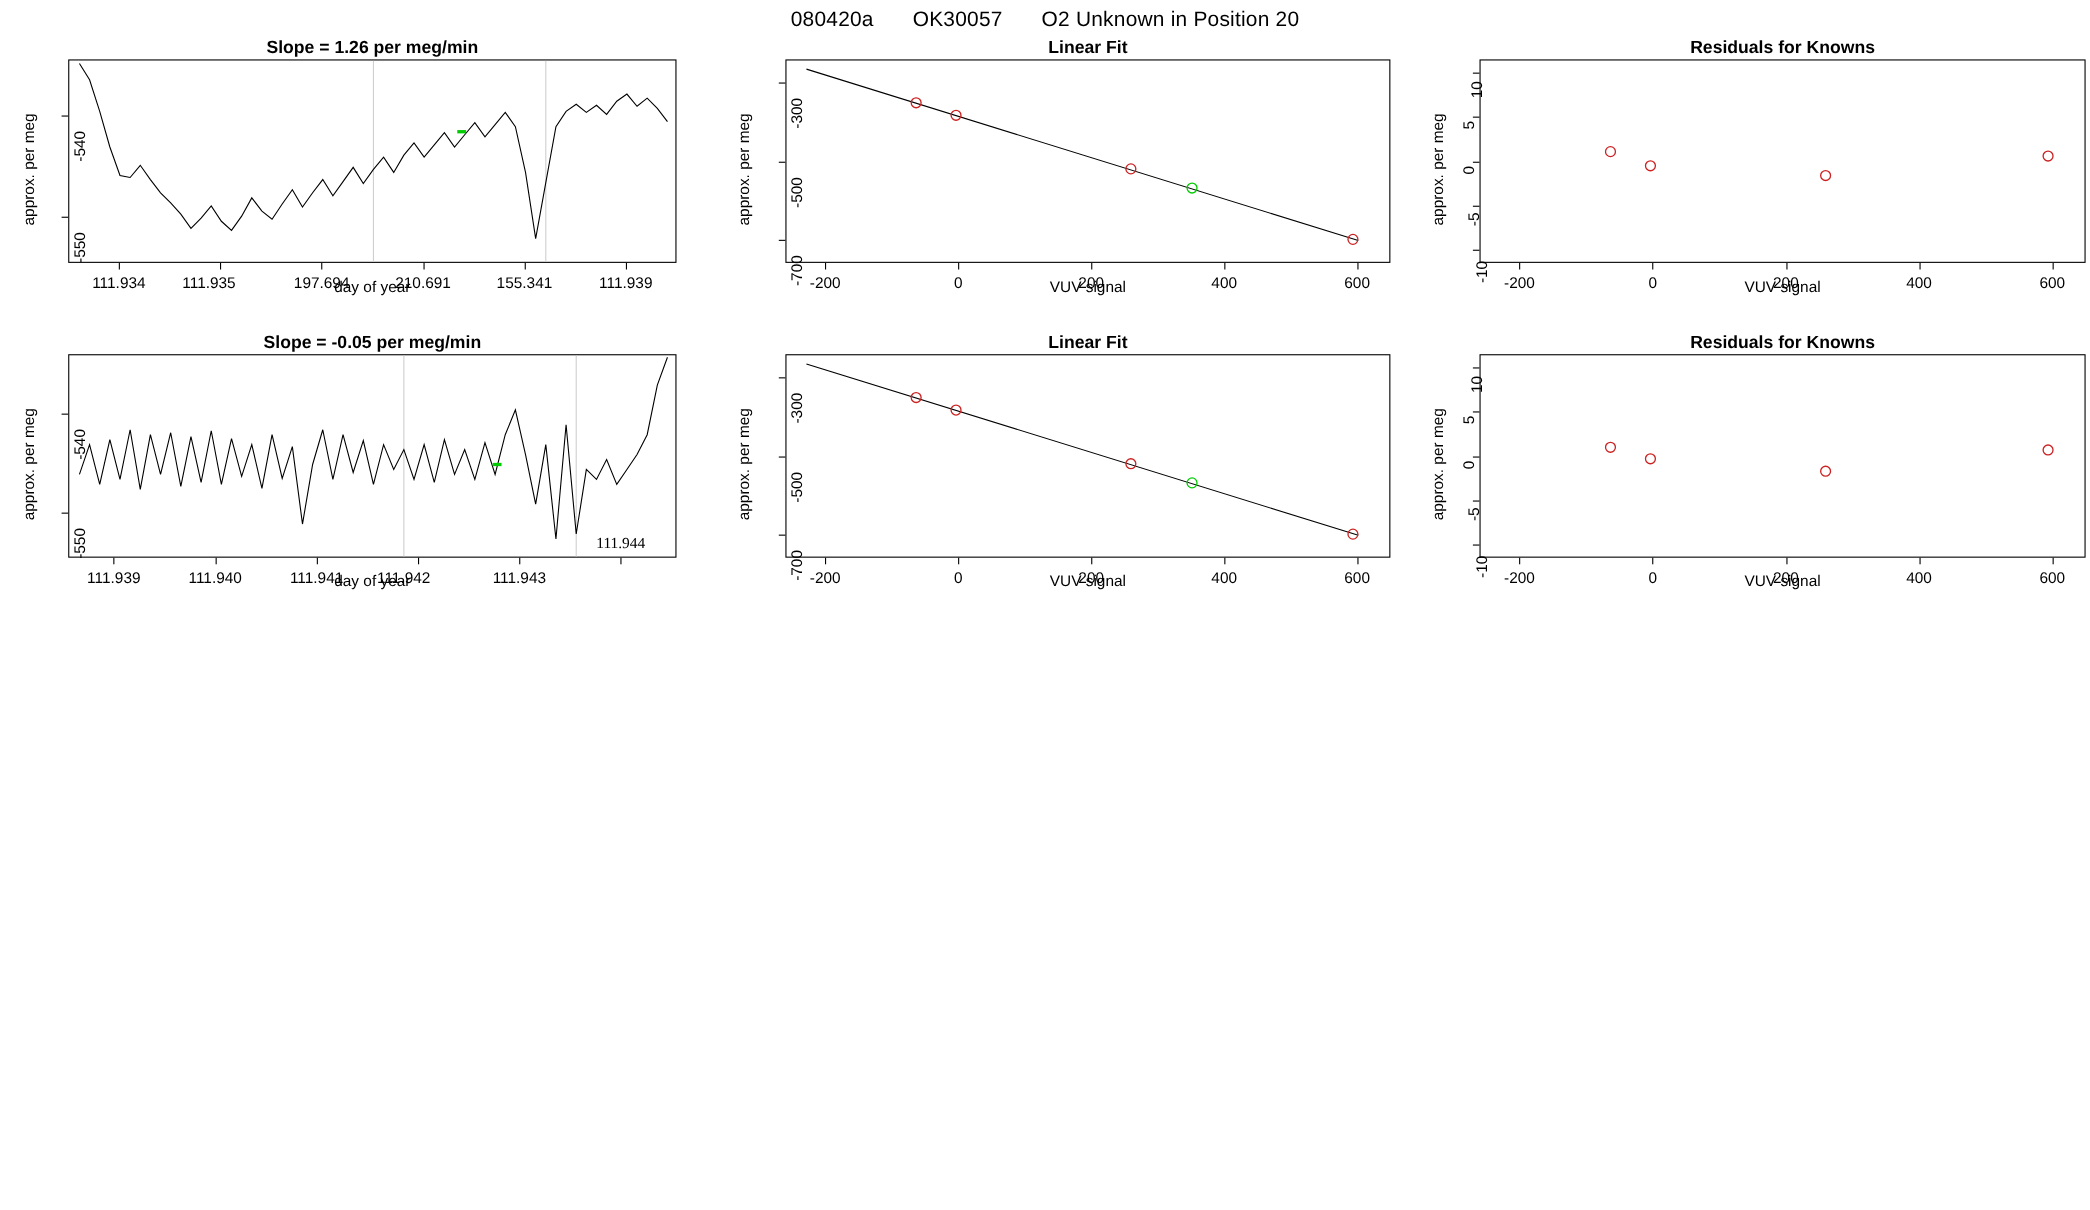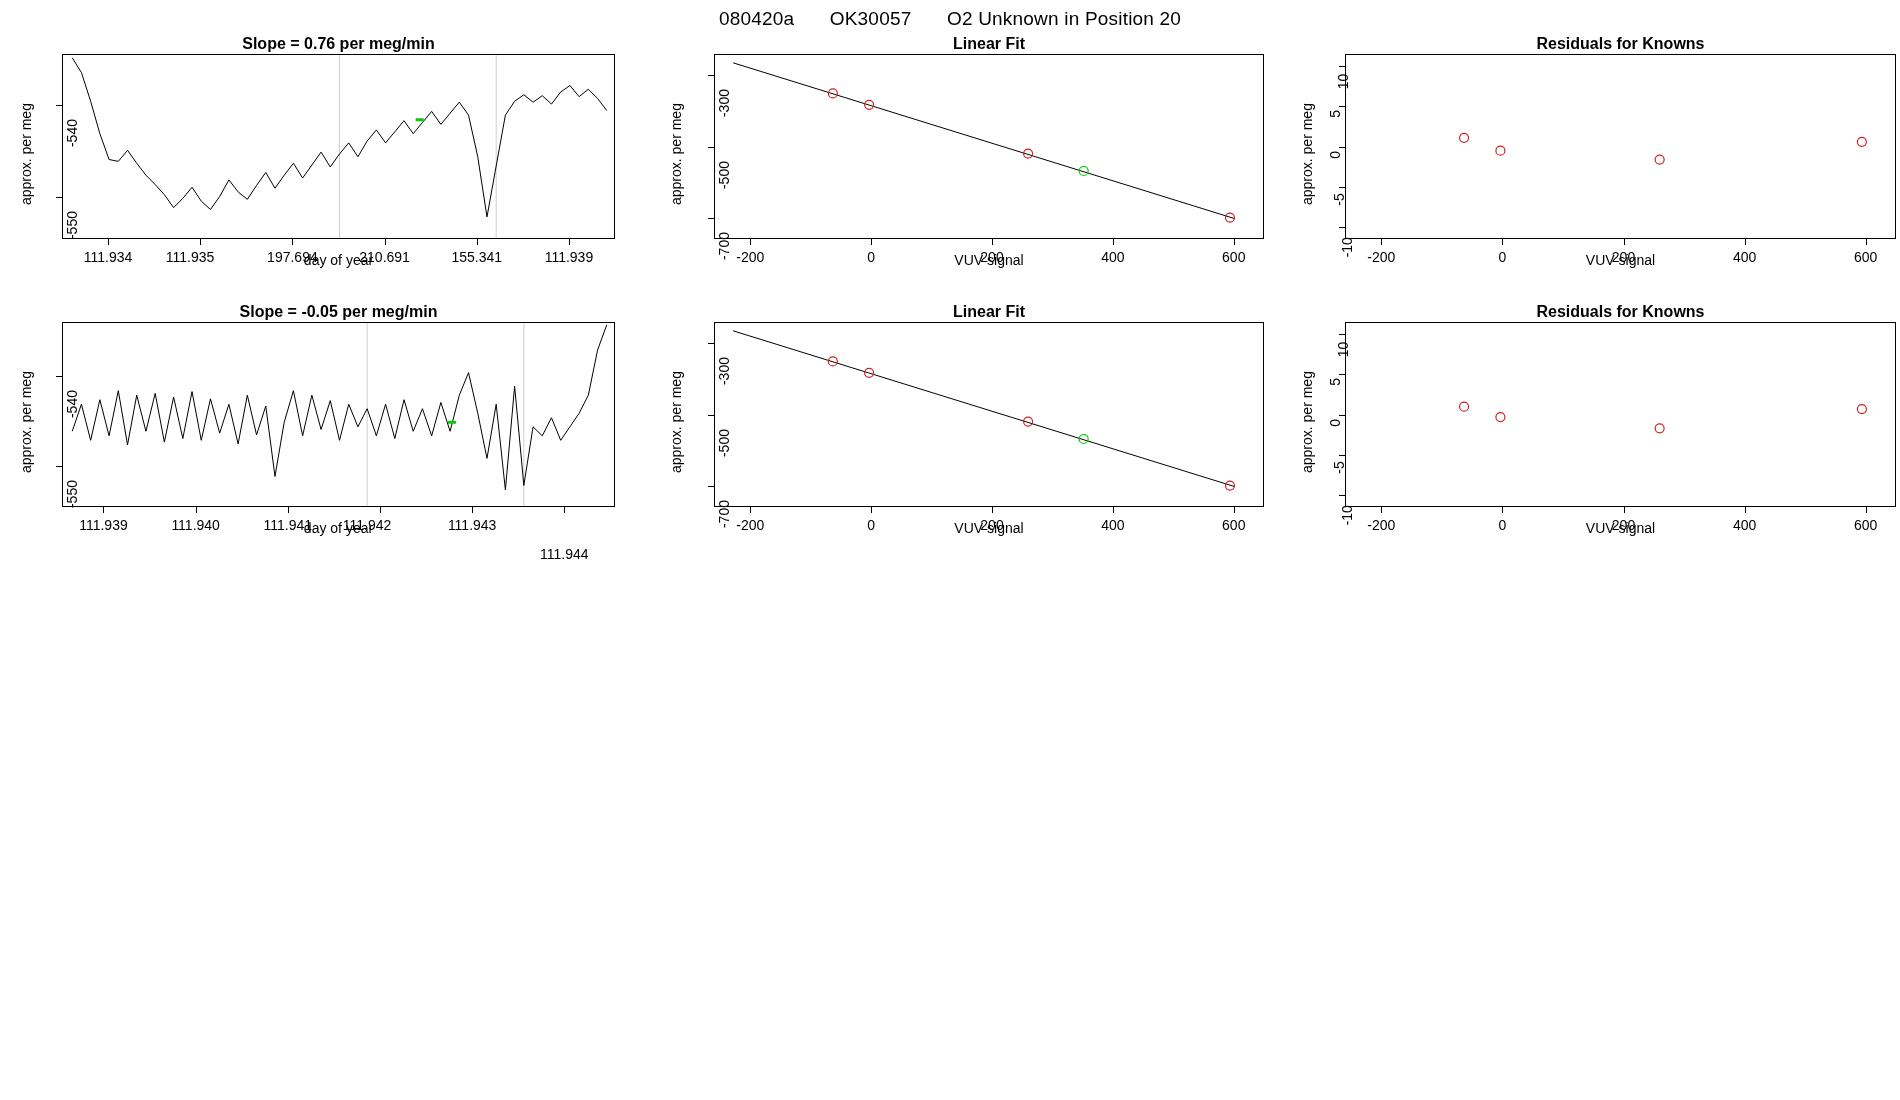--- a/index.html
+++ b/index.html
@@ -40,21 +40,21 @@
 <body>
 
 <div id="page-title">
   <span>080420a</span>
   <span>OK30057</span>
   <span>O2 Unknown in Position  20</span>
 </div>
 
 <div id="plots">
     <div class="panel" style="left: 0px; top: 0px; width: 1900px; height: 0px;">
-      <div class="plot-title" style="left: 62px; width: 553px; top: 35px;">Slope =  0.76  per meg/min</div>
+      <div class="plot-title" style="left: 62px; width: 553px; top: 35px;">Slope =  1.26  per meg/min</div>
       <div class="axis-label" style="left: 62px; width: 553px; top: 252px;">day of year</div>
       <div class="ylab" style="left: 18px; top: 205px;">approx. per meg</div>
       <div class="plot-box" style="left: 62px; top: 54px; width: 553px; height: 185px;">
         <svg width="553" height="185" viewBox="0 0 553 185">
           <line x1="276.5" x2="276.5" y1="0" y2="185" stroke="#cfcfcf" stroke-width="1"></line>
           <line x1="433.1833333332897" x2="433.1833333332897" y1="0" y2="185" stroke="#cfcfcf" stroke-width="1"></line>
           <path d="M9.22 2.77 L18.43 17.57 L27.65 46.25 L36.87 78.63 L46.08 104.52 L55.30 106.38 L64.52 95.27 L73.73 108.23 L82.95 120.25 L92.17 129.50 L101.38 139.68 L110.60 152.63 L119.82 143.38 L129.03 132.27 L138.25 146.15 L147.47 154.48 L156.68 141.52 L165.90 124.88 L175.12 136.90 L184.33 144.30 L193.55 130.43 L202.77 117.48 L211.98 133.20 L221.20 120.25 L230.42 108.23 L239.63 123.02 L248.85 110.07 L258.07 97.13 L267.28 111.93 L276.50 98.98 L285.72 87.88 L294.93 101.75 L304.15 86.02 L313.37 74.93 L322.58 87.88 L331.80 76.77 L341.02 65.68 L350.23 78.63 L359.45 67.52 L368.67 56.43 L377.88 69.38 L387.10 58.27 L396.32 47.18 L405.53 60.12 L414.75 101.75 L423.97 161.88 L433.18 111.00 L442.40 60.12 L451.62 46.25 L460.83 39.77 L470.05 47.18 L479.27 40.70 L488.48 49.02 L497.70 37.00 L506.92 30.52 L516.13 41.63 L525.35 34.23 L534.57 43.48 L543.78 55.50 " fill="none" stroke="#000" stroke-width="1"></path>
           <rect x="352.6850000005632" y="63.25" width="8" height="3" fill="#00cc00"></rect>
         </svg>
       </div>
@@ -155,21 +155,21 @@
       <div class="tick-x" style="left: 103.475px; top: 517px;">111.939</div>
       <div class="tickmark" style="left: 195.642px; top: 507px; width: 1px; height: 6px;"></div>
       <div class="tick-x" style="left: 195.642px; top: 517px;">111.940</div>
       <div class="tickmark" style="left: 287.808px; top: 507px; width: 1px; height: 6px;"></div>
       <div class="tick-x" style="left: 287.808px; top: 517px;">111.941</div>
       <div class="tickmark" style="left: 379.975px; top: 507px; width: 1px; height: 6px;"></div>
       <div class="tick-x" style="left: 367px; top: 517px;">111.942</div>
       <div class="tickmark" style="left: 472.142px; top: 507px; width: 1px; height: 6px;"></div>
       <div class="tick-x" style="left: 472.142px; top: 517px;">111.943</div>
       <div class="tickmark" style="left: 564.308px; top: 507px; width: 1px; height: 6px;"></div>
-      <div class="tick-x" style="left: 564.308px; top: 546px;">111.944</div>
+      <div class="tick-x" style="left: 564.308px; top: 487px; font-family: Liberation Serif, serif;">111.944</div>
       <div class="tickmark" style="left: 56px; top: 376.146px; width: 6px; height: 1px;"></div>
       <div class="tick-y" style="left: 52px; top: 376.146px; transform: rotate(-90deg) translate(-50%, -100%); transform-origin: 100% 0%;">-540</div>
       <div class="tickmark" style="left: 56px; top: 466.39px; width: 6px; height: 1px;"></div>
       <div class="tick-y" style="left: 52px; top: 466.39px; transform: rotate(-90deg) translate(-50%, -100%); transform-origin: 100% 0%;">-550</div>
     </div>
     <div class="panel" style="left: 0px; top: 0px; width: 1900px; height: 0px;">
       <div class="plot-title" style="left: 714px; width: 550px; top: 303px;">Linear Fit</div>
       <div class="axis-label" style="left: 714px; width: 550px; top: 520px;">VUV signal</div>
       <div class="ylab" style="left: 668px; top: 473px;">approx. per meg</div>
       <div class="plot-box" style="left: 714px; top: 322px; width: 550px; height: 185px;">

